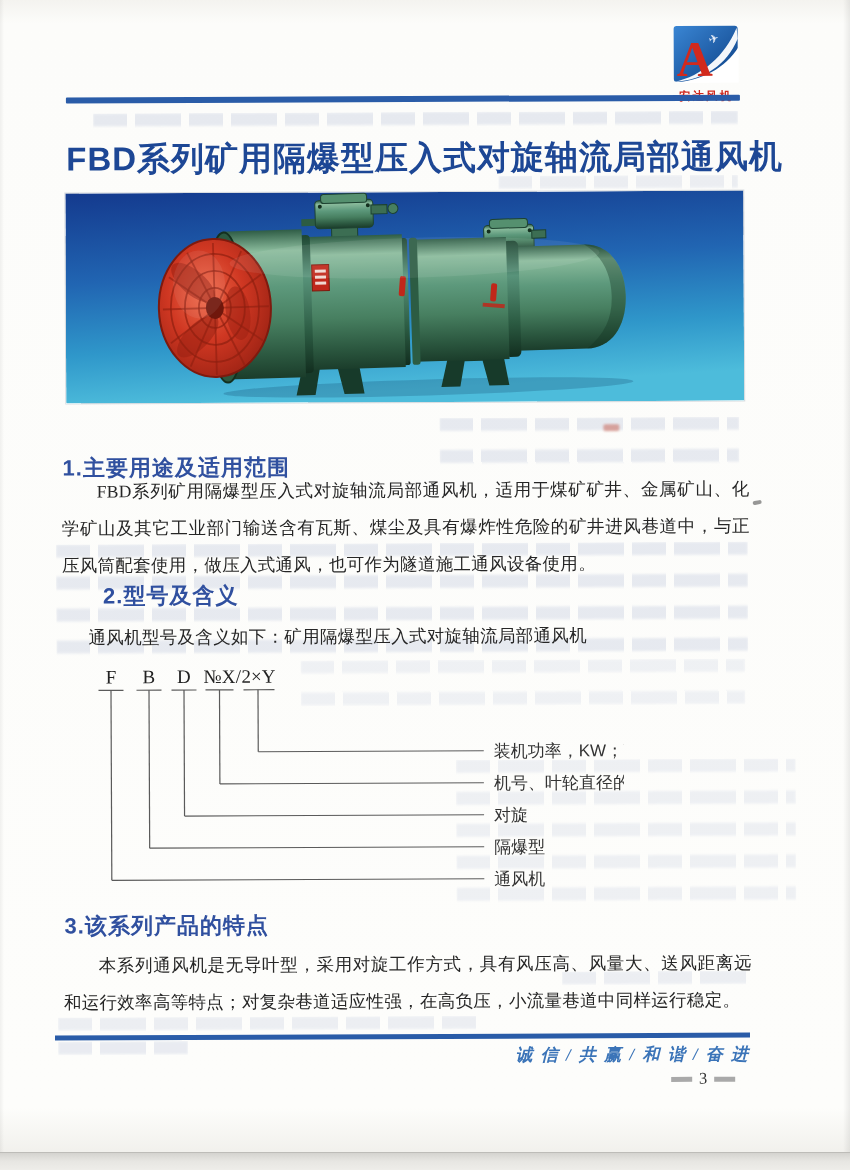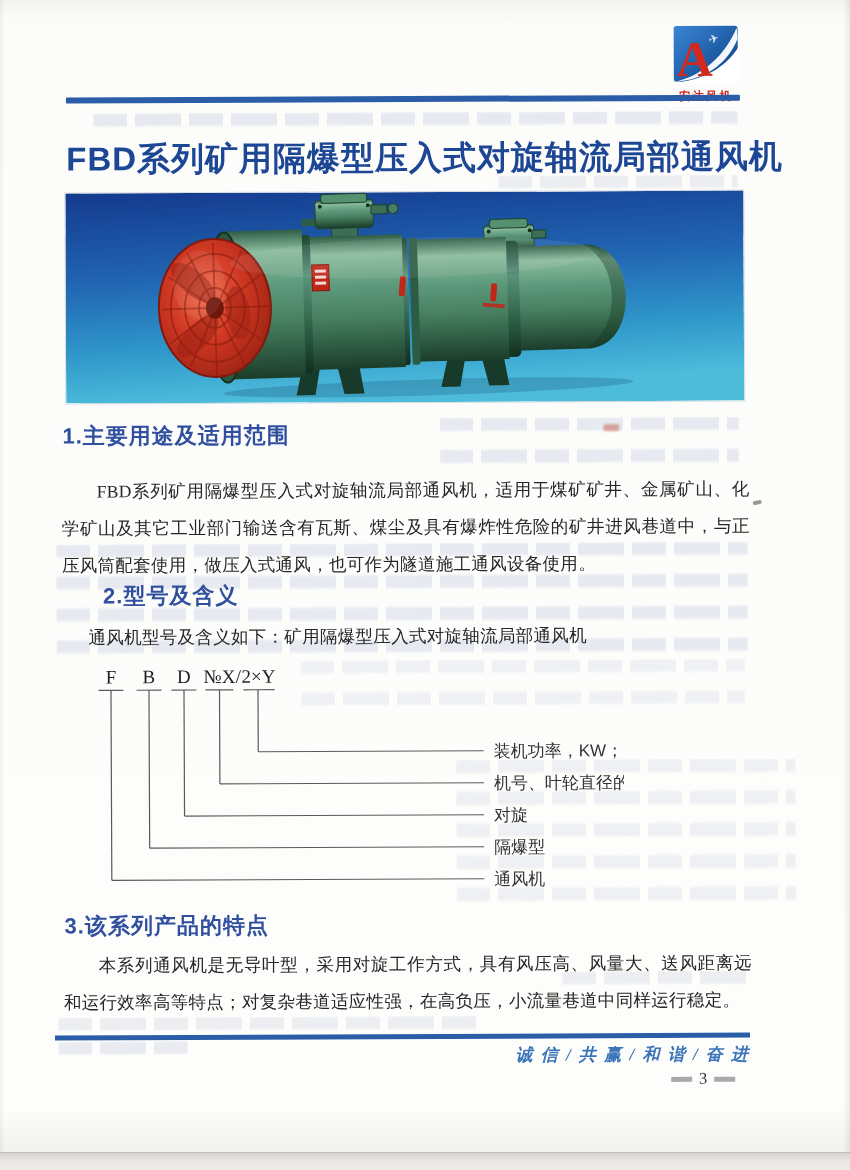--- a/index.html
+++ b/index.html
@@ -23,21 +23,21 @@
     letter-spacing:2px;white-space:nowrap;}
   .page-title{position:absolute;left:68px;top:136px;width:674px;margin:0;
     text-align:center;font-size:33px;font-weight:bold;color:#1d4795;
     letter-spacing:1px;white-space:nowrap;}
 
   .photo{position:absolute;left:67px;top:192px;width:678px;height:210px;margin:0;
     box-shadow:0 0 0 1px rgba(120,130,150,0.25);}
 
   .sec-heading{position:absolute;left:63px;margin:0;font-size:22px;font-weight:600;
     color:#30509f;letter-spacing:1px;white-space:nowrap;}
-  #h1x{top:420px;} #h2x{top:580px;margin-left:40px;} #h3x{top:910px;text-align:center;}
+  #h1x{top:452px;} #h2x{top:580px;margin-left:40px;} #h3x{top:910px;text-align:center;}
 
   .body-par{position:absolute;left:62px;width:688px;margin:0;
     font-family:"Liberation Serif", serif;font-size:17.5px;line-height:37px;
     color:#262626;text-align:justify;text-indent:2em;letter-spacing:0.3px;}
   #p1{top:472px;} #p2intro{top:618px;text-indent:1.5em;} #p3{top:946px;}
 
   .diagram{position:absolute;left:63px;top:658px;width:560px;height:245px;}
   .diagram text{fill:#333;}
   .diagram .code{font-family:"Liberation Serif", serif;font-size:19px;fill:#222;}
   .diagram .lbl{font-family:"Liberation Sans", sans-serif;font-size:17px;fill:#333;}

